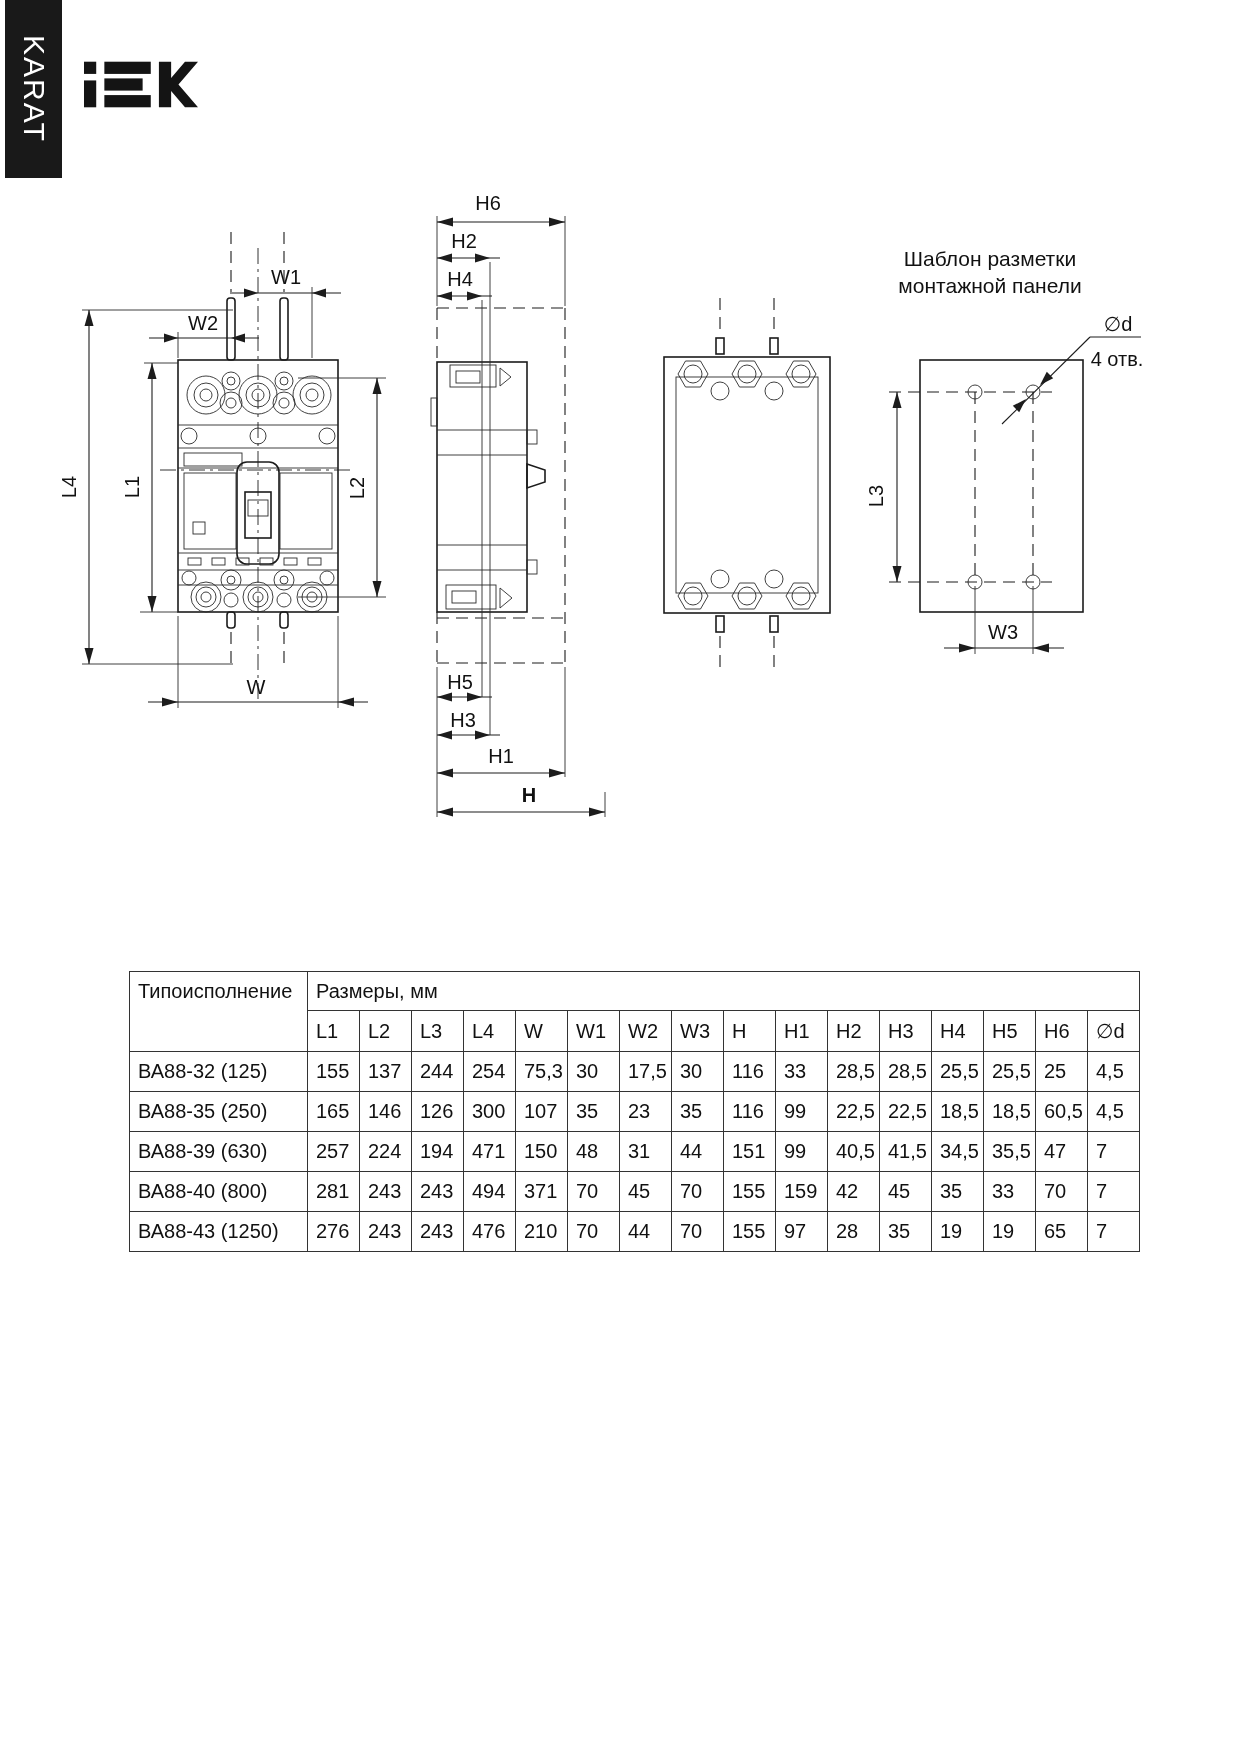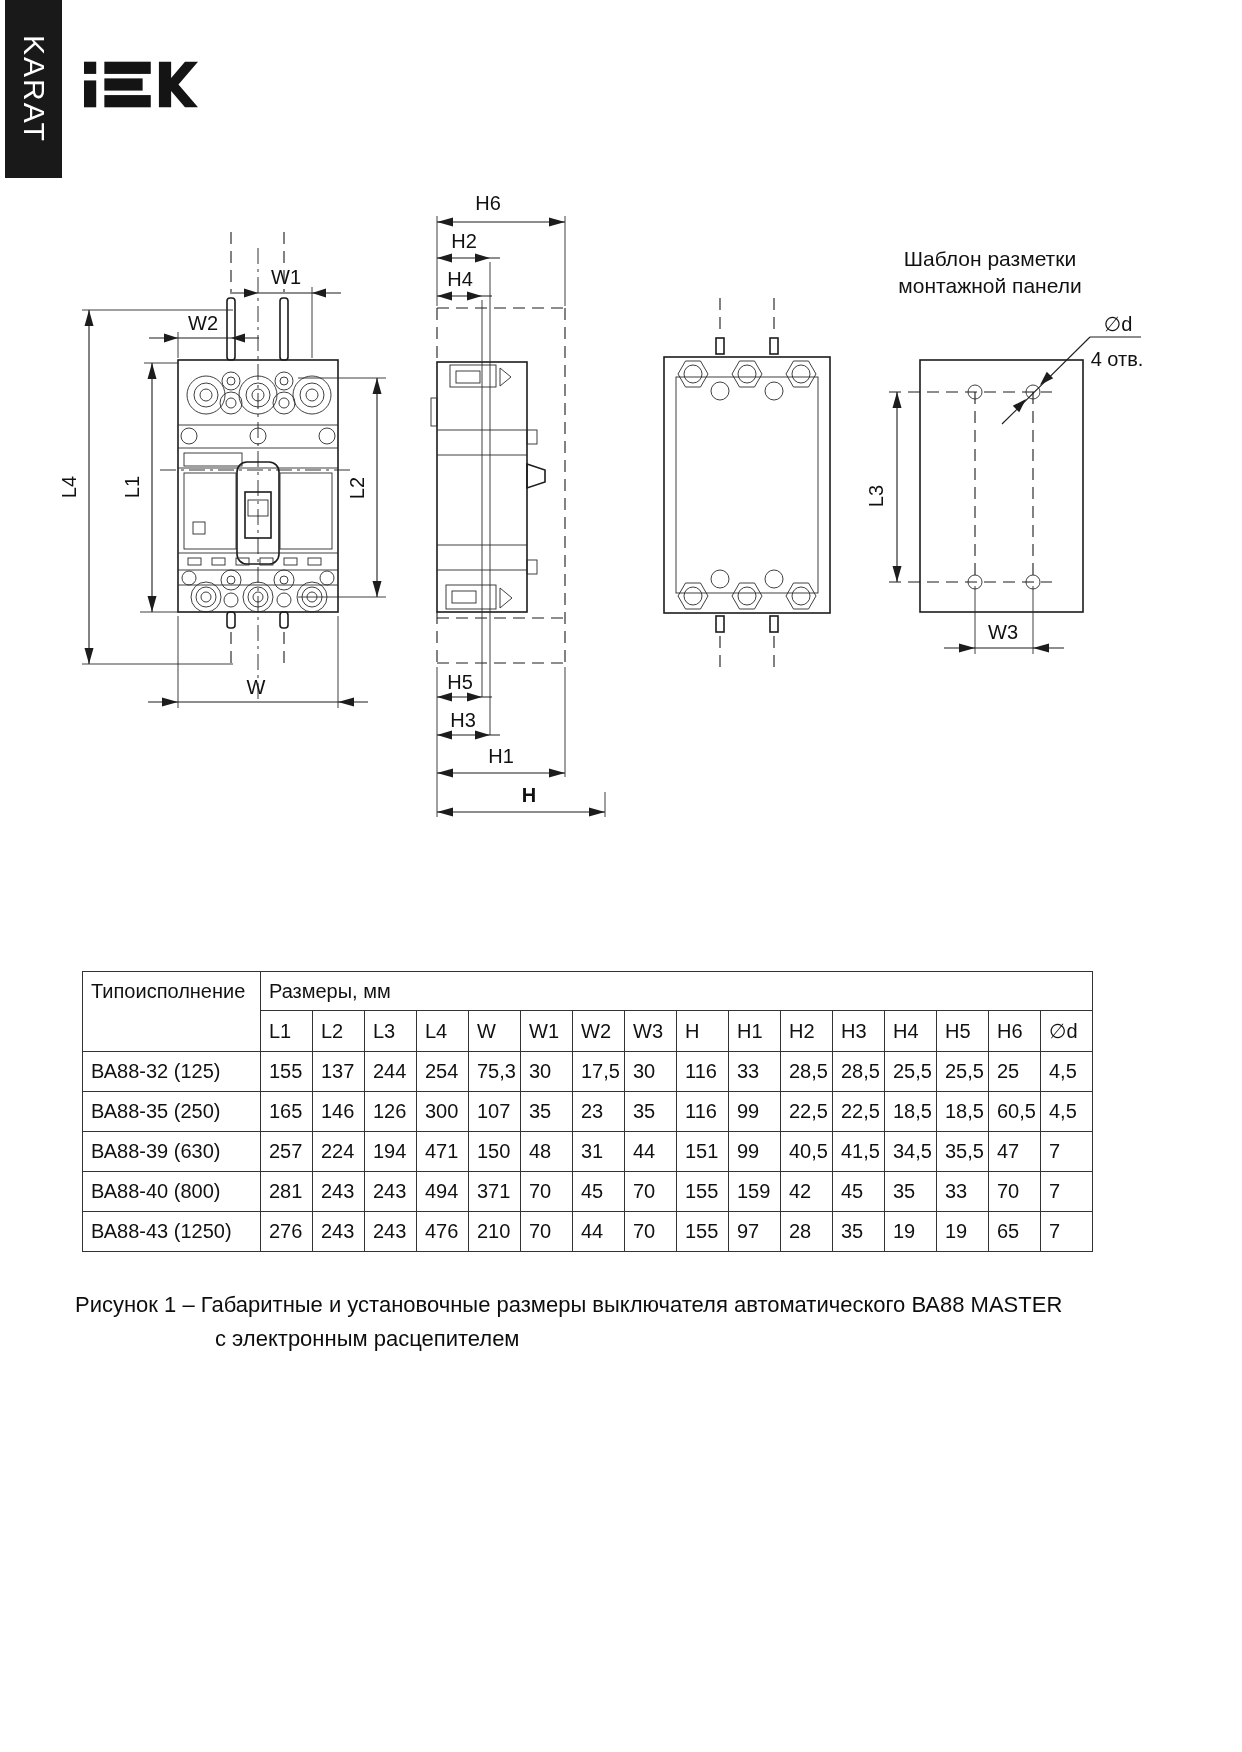--- a/index.html
+++ b/index.html
@@ -21,21 +21,21 @@
   .dim{stroke:#1c1c1c;stroke-width:1.1;fill:none;}
   .dash{stroke:#1c1c1c;stroke-width:1.1;fill:none;stroke-dasharray:12 7;}
   .cline{stroke:#1c1c1c;stroke-width:0.9;fill:none;stroke-dasharray:16 5 3 5;}
   .arr{fill:#1c1c1c;stroke:none;}
   .dimtxt{font-family:"Liberation Sans",sans-serif;font-size:20px;fill:#111;}
   .dimtxt-b{font-family:"Liberation Sans",sans-serif;font-size:20px;font-weight:bold;fill:#111;}
   .ttl{font-family:"Liberation Sans",sans-serif;font-size:21px;fill:#111;}
 
   
   #dim-table-wrap{position:absolute;left:82px;top:971px;}
-  table{border-collapse:collapse;table-layout:fixed;}
+  table{border-collapse:collapse;table-layout:fixed;margin-left:47px;}
   th,td{border:1.5px solid #333;font-weight:normal;text-align:left;
         font-size:20px;padding:0 0 0 8px;white-space:nowrap;overflow:hidden;}
   th.group{height:38px;}
   tr.h2 th{height:40px;}
   tbody td,tbody th{height:39px;}
   col.c1{width:178px;} col.cd{width:52px;}
 
   
   #caption{position:absolute;left:75px;top:1288px;width:1040px;font-size:22px;line-height:34px;color:#0d0d0d;}
   #caption .l2{margin-left:140px;}
@@ -475,18 +475,14 @@
             <td>35</td>
             <td>19</td>
             <td>19</td>
             <td>65</td>
             <td>7</td>
           </tr>
         </tbody>
       </table>
   </div>
 
-  <div id="caption">
-    <div class="l1">Рисунок 1 – Габаритные и установочные размеры выключателя автоматического ВА88 MASTER</div>
-    <div class="l2">с электронным расцепителем</div>
-  </div>
 
 </div>
 
 </body></html>

